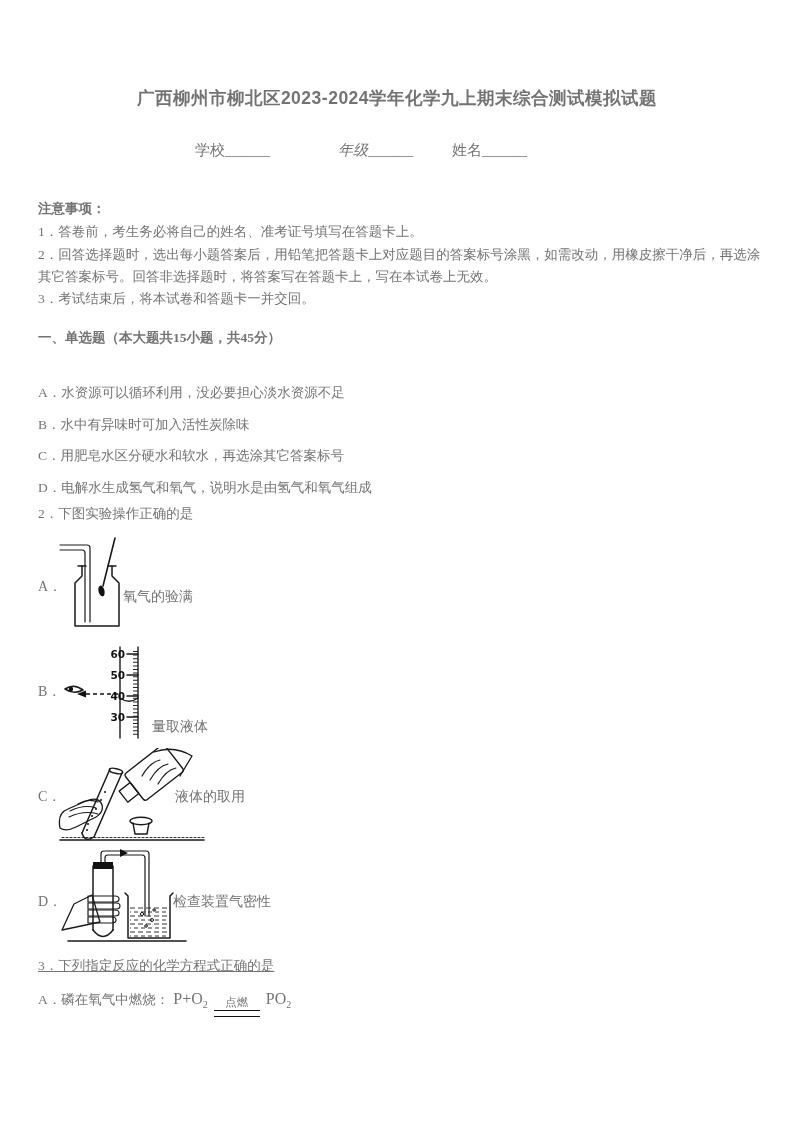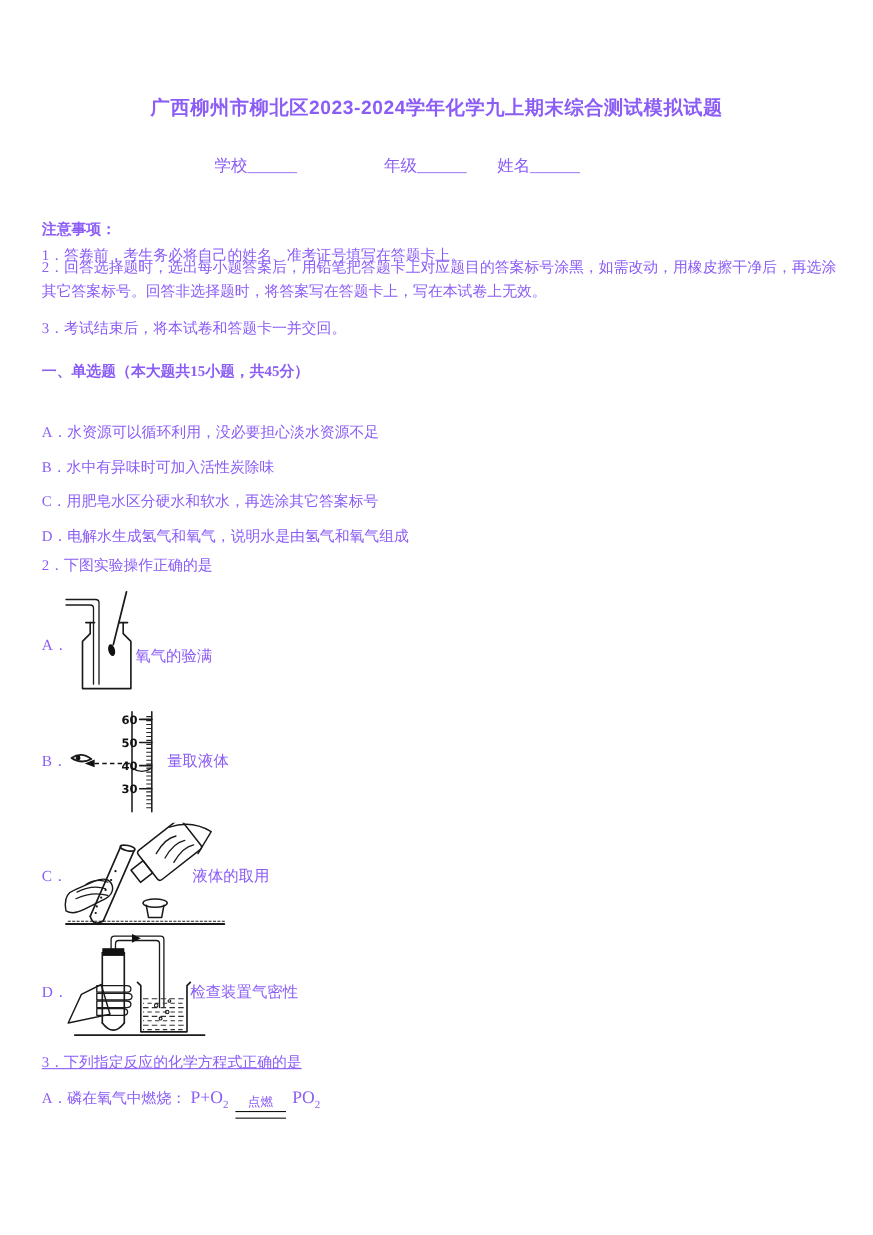--- a/index.html
+++ b/index.html
@@ -1,17 +1,17 @@
 <!DOCTYPE html>
 <html><head>
 <meta charset="utf-8">
 <style>
   html,body{margin:0;padding:0;background:#fff;}
   .page{position:relative;width:794px;height:1123px;background:#fff;overflow:hidden;
-        font-family:"Liberation Serif",serif;color:#8b5cf6;}
+        font-family:"Liberation Serif",serif;color:#737373;}
   .title{position:absolute;top:86px;left:0;right:0;text-align:center;
          font-family:"Liberation Sans",sans-serif;font-weight:bold;font-size:17.5px;letter-spacing:.5px;}
   .field{position:absolute;top:141px;font-size:15px;white-space:nowrap;}
   .blank{letter-spacing:0;}
   .line{position:absolute;left:38px;font-size:13.5px;white-space:nowrap;line-height:20px;}
   .wrapline{position:absolute;left:38px;width:726px;font-size:13.5px;line-height:22px;white-space:normal;}
   .bold{font-weight:bold;text-align:center;}
   .optlabel{position:absolute;left:38px;font-size:14px;}
   .caption{position:absolute;font-size:14px;white-space:nowrap;}
   .diagram{position:absolute;}
@@ -28,30 +28,30 @@
 </head>
 <body>
 
 <div class="page">
 
   <div class="title">广西柳州市柳北区2023-2024学年化学九上期末综合测试模拟试题</div>
 
   <div class="field" style="left:195px;">
     <span>学校</span><span class="blank">______</span>
   </div>
-  <div class="field" style="left:349px;">
+  <div class="field" style="left:338px;font-style:italic;">
     <span>年级</span><span class="blank">______</span>
   </div>
   <div class="field" style="left:452px;">
     <span>姓名</span><span class="blank">______</span>
   </div>
 
   <div class="line bold" style="top:199px;">注意事项：</div>
   <div class="line" style="top:222px;">1．答卷前，考生务必将自己的姓名、准考证号填写在答题卡上。</div>
-  <div class="wrapline" style="top:232px;">2．回答选择题时，选出每小题答案后，用铅笔把答题卡上对应题目的答案标号涂黑，如需改动，用橡皮擦干净后，再选涂其它答案标号。回答非选择题时，将答案写在答题卡上，写在本试卷上无效。</div>
+  <div class="wrapline" style="top:244px;">2．回答选择题时，选出每小题答案后，用铅笔把答题卡上对应题目的答案标号涂黑，如需改动，用橡皮擦干净后，再选涂其它答案标号。回答非选择题时，将答案写在答题卡上，写在本试卷上无效。</div>
   <div class="line" style="top:289px;">3．考试结束后，将本试卷和答题卡一并交回。</div>
 
   <div class="line bold" style="top:328px;">一、单选题（本大题共15小题，共45分）</div>
 
   <div class="line" style="top:383px;">A．水资源可以循环利用，没必要担心淡水资源不足</div>
   <div class="line" style="top:415px;">B．水中有异味时可加入活性炭除味</div>
   <div class="line" style="top:446px;">C．用肥皂水区分硬水和软水，再选涂其它答案标号</div>
   <div class="line" style="top:478px;">D．电解水生成氢气和氧气，说明水是由氢气和氧气组成</div>
 
   <div class="line" style="top:504px;">2．下图实验操作正确的是</div>
@@ -95,21 +95,21 @@
       </g>
       <path class="d-stroke" stroke-width="1.3" d="M62,53 Q71,59.5 80,53"></path>
       <g>
         <path class="d-stroke" stroke-width="1.6" d="M7,44 Q16,38 25,45 Q16,50 7,44 Z"></path>
         <circle cx="13" cy="44" r="2.2" fill="#111"></circle>
       </g>
       <line x1="28" y1="49" x2="62" y2="49" stroke="#111" stroke-width="1.4" stroke-dasharray="4 3"></line>
       <polygon points="19,49 28,45.5 28,52.5" fill="#111"></polygon>
     </svg>
   </div>
-  <div class="caption" style="left:152px;top:683px;">量取液体</div>
+  <div class="caption" style="left:152px;top:718px;">量取液体</div>
 
   <div class="optlabel" style="top:788px;">C．</div>
   <div class="diagram" style="left:58px;top:748px;">
     <svg width="150" height="100" viewBox="0 0 150 100">
       <path class="d-stroke" stroke-width="1.6" d="M2,92 H146"></path>
       <path class="d-stroke" stroke-width="0.9" stroke-dasharray="2 2" d="M4,89.5 H146"></path>
 
       <g>
         <ellipse class="d-stroke" stroke-width="1.4" cx="83" cy="73" rx="11" ry="3.8"></ellipse>
         <path class="d-stroke" stroke-width="1.4" d="M75,75 L77,86 H89 L91,75 M77,86 H89"></path>

